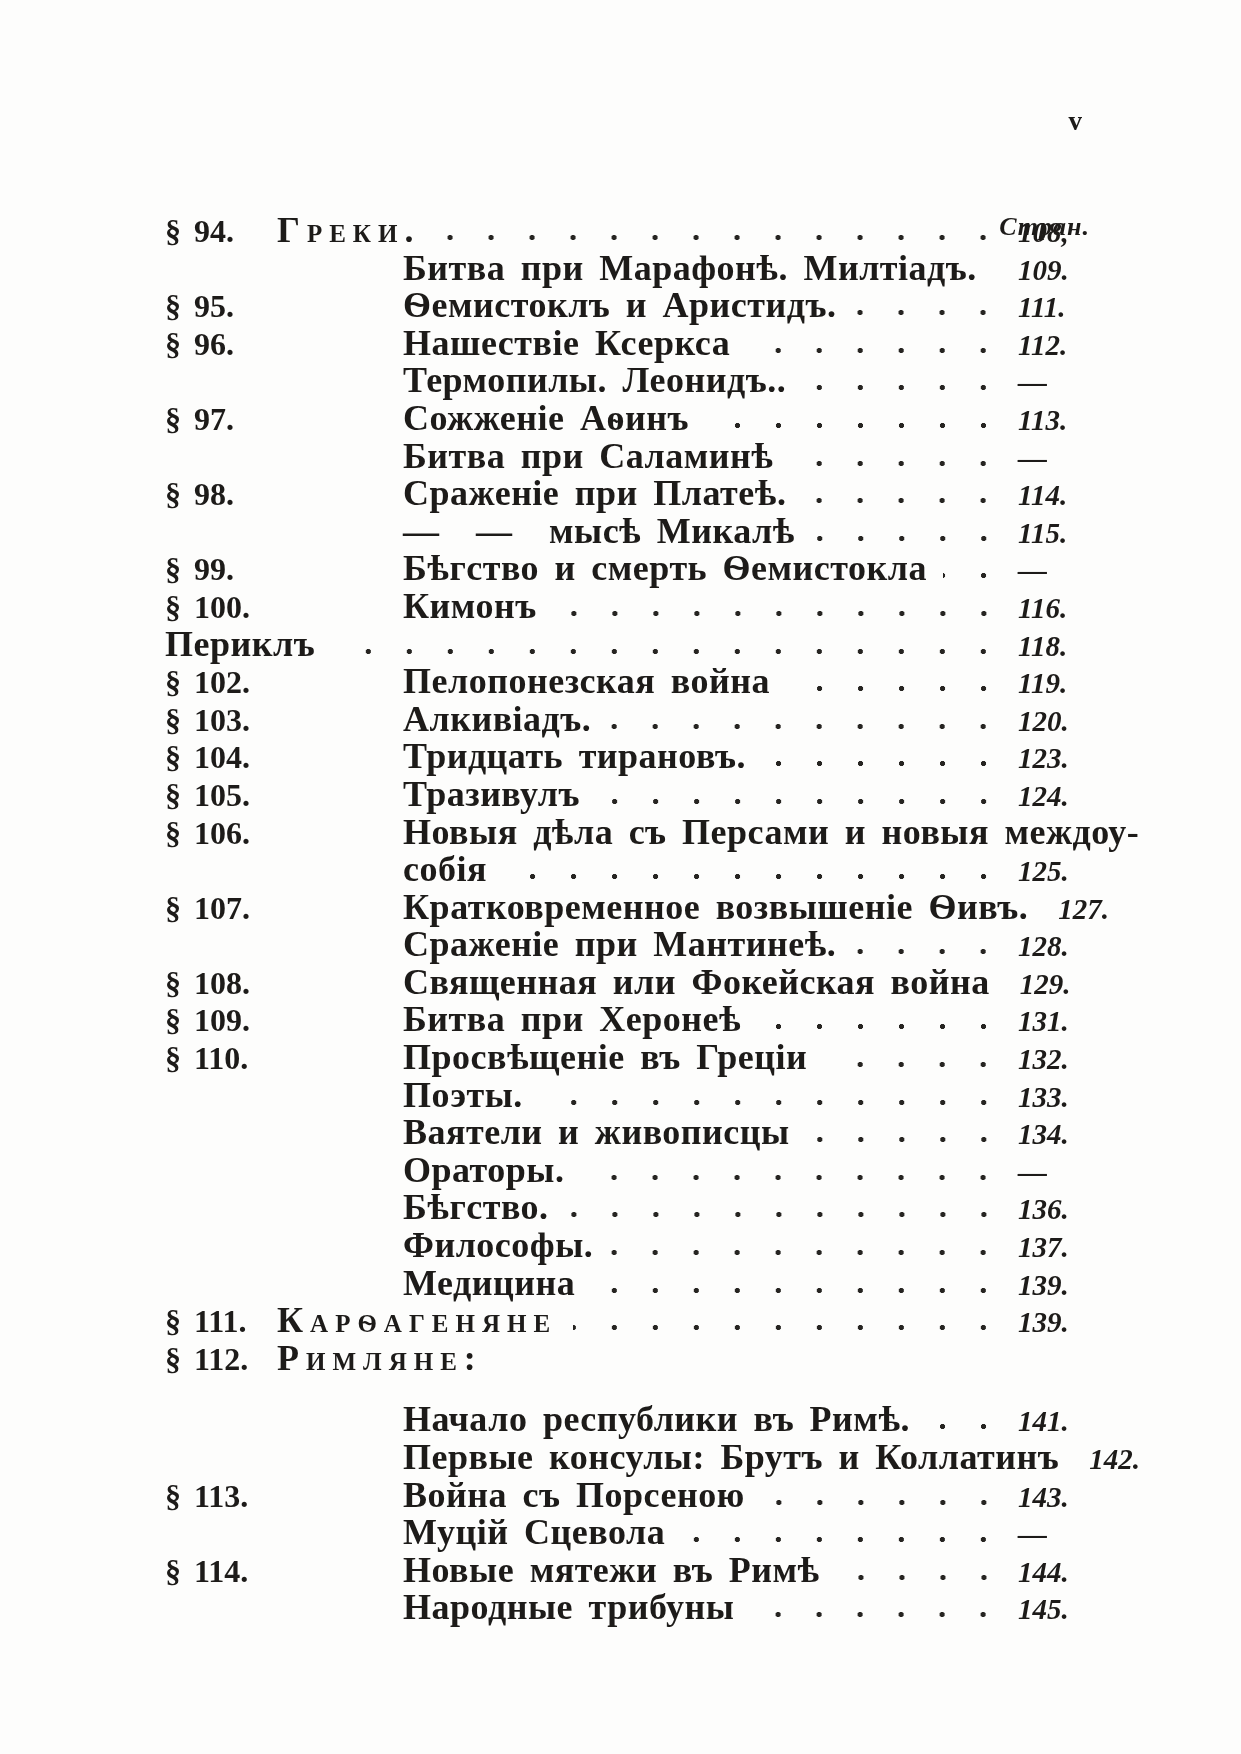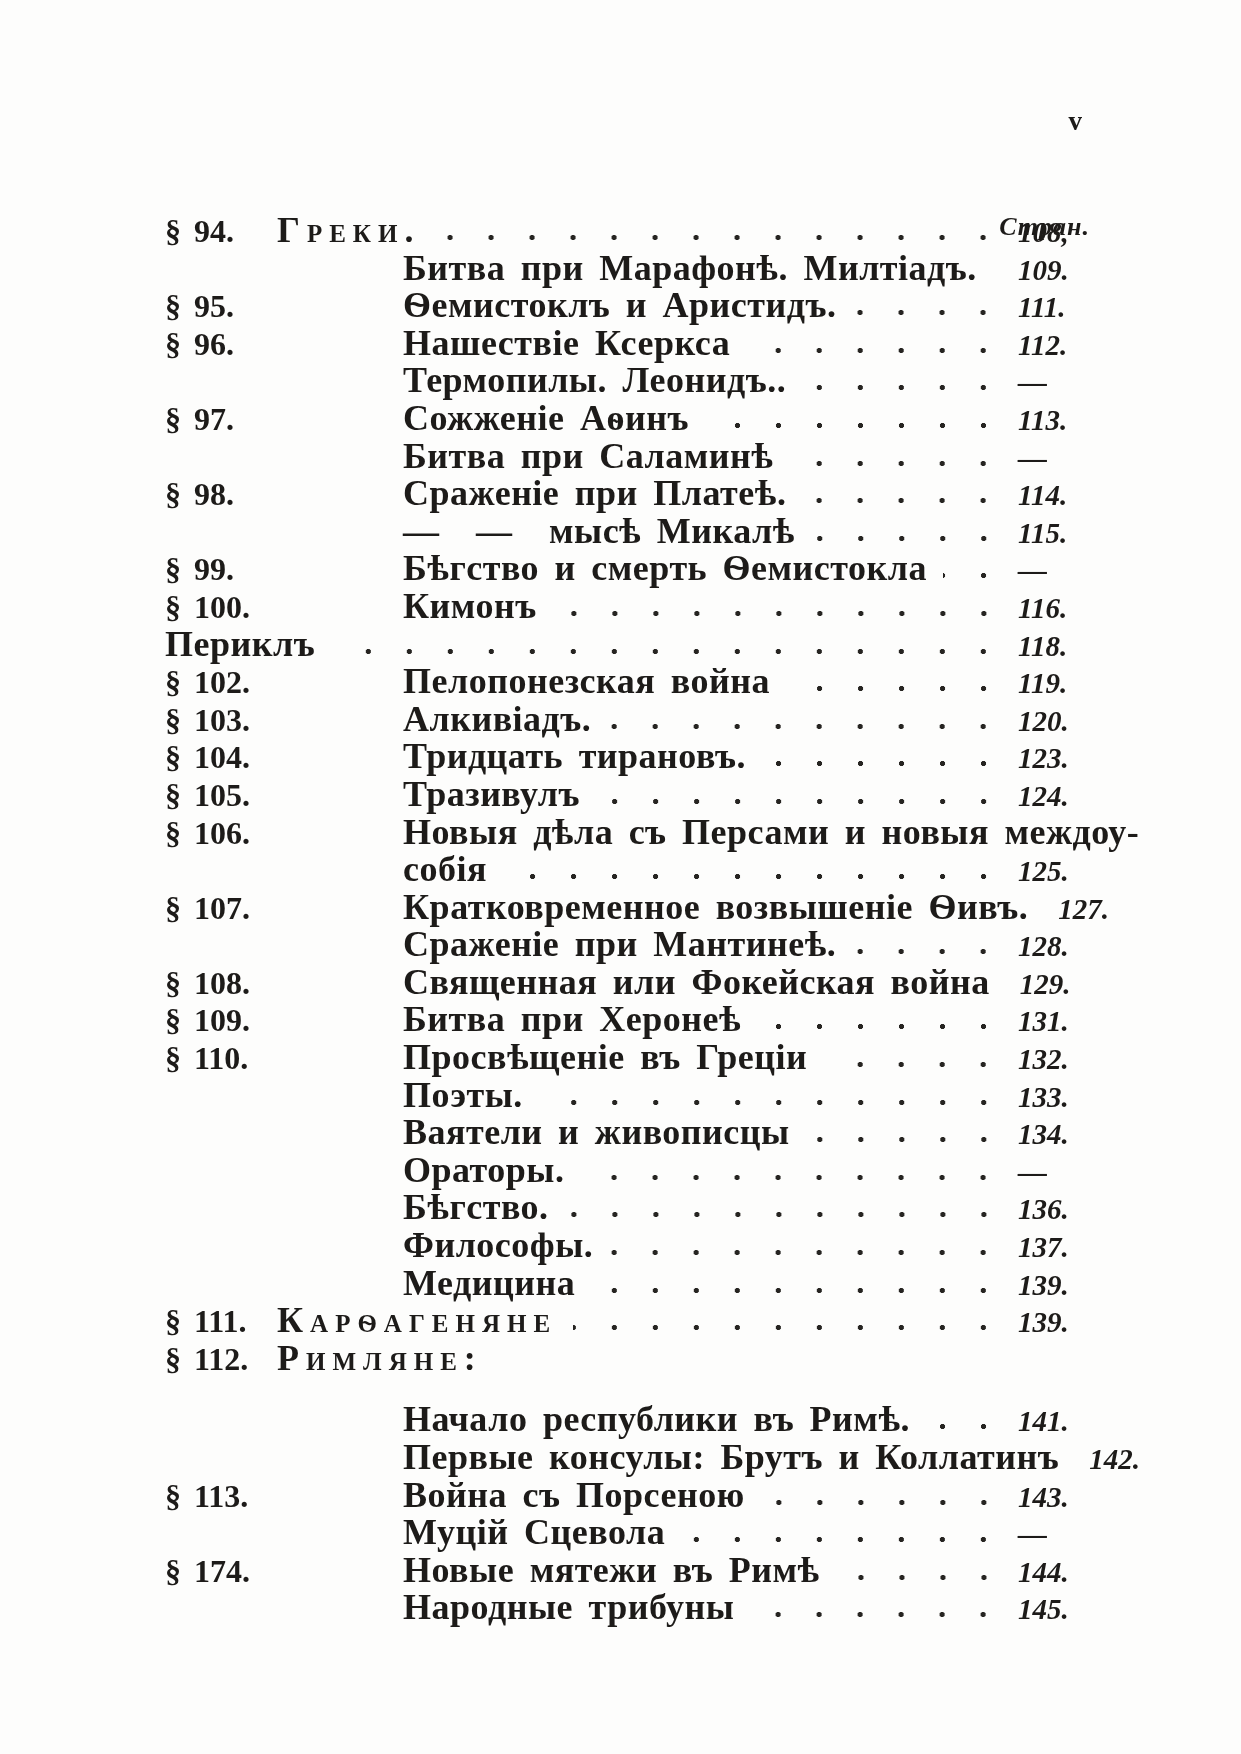--- a/index.html
+++ b/index.html
@@ -299,21 +299,21 @@
     <span class="dots"></span>
     <span class="pg">143.</span>
   </div>
       <div class="row">
     <span class="num"></span>
     <span class="title">Муцій Сцевола</span>
     <span class="dots"></span>
     <span class="pg">—</span>
   </div>
       <div class="row">
-    <span class="num">§ 174.</span>
+    <span class="num">§ 114.</span>
     <span class="title">Новые мятежи въ Римѣ</span>
     <span class="dots"></span>
     <span class="pg">144.</span>
   </div>
       <div class="row">
     <span class="num"></span>
     <span class="title">Народные трибуны</span>
     <span class="dots"></span>
     <span class="pg">145.</span>
   </div>

